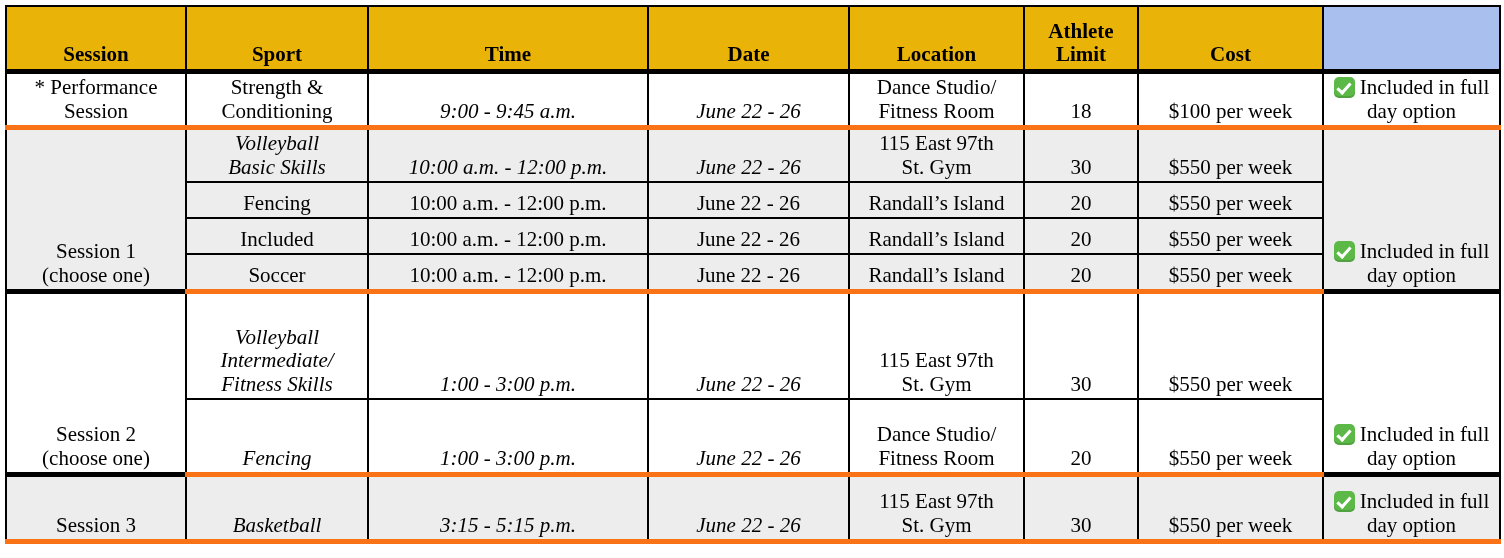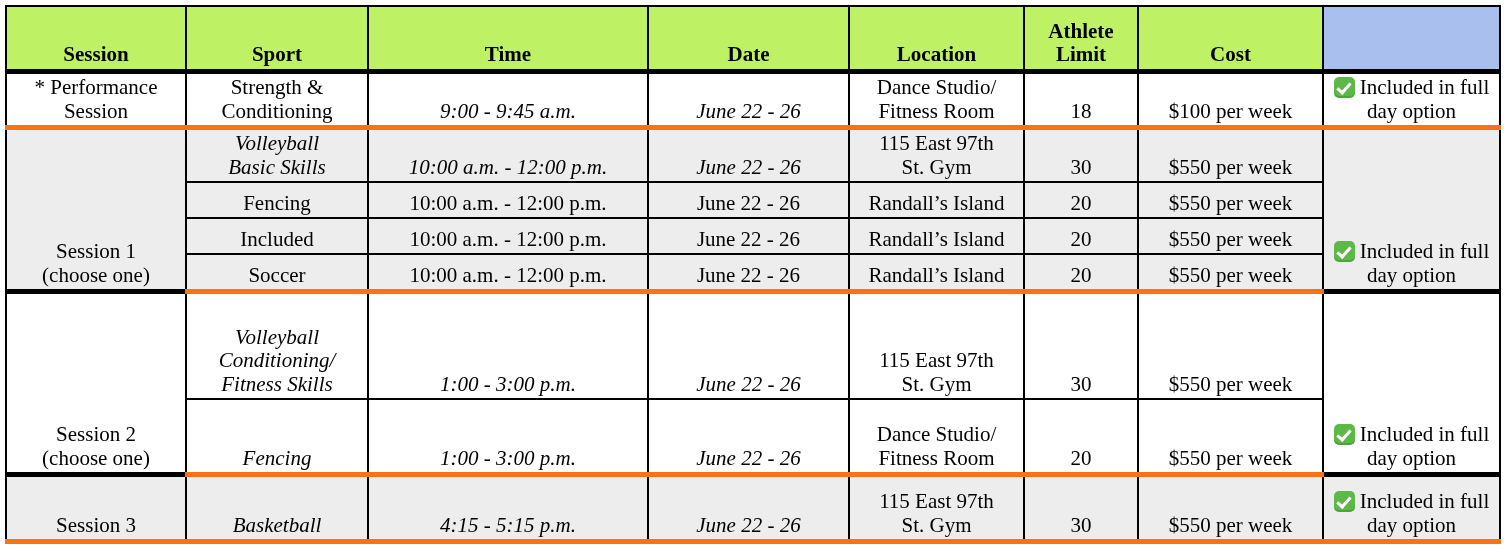--- a/index.html
+++ b/index.html
@@ -46,21 +46,21 @@
   col.c-sport    { width: 182px; }
   col.c-time     { width: 280px; }
   col.c-date     { width: 201px; }
   col.c-location { width: 175px; }
   col.c-limit    { width: 114px; }
   col.c-cost     { width: 185px; }
   col.c-incl     { width: 177px; }
 
   
   thead th {
-    background: #bef264;
+    background: #eab308;
     font-weight: bold;
     font-size: 22px;
     vertical-align: bottom;
     height: 58px;
     padding-bottom: 4px;
     border-top: 4px solid #000000;
   }
   thead th.blank-head { background: #a9c0ef; }
 
   
@@ -213,21 +213,21 @@
         <td class="shade mid">$550 per week</td>
       </tr>
 
       <tr class="band-top">
         <td class="white session-label" rowspan="2">
           <span>Session 2</span><br>
           <span>(choose one)</span>
         </td>
         <td class="white bot" style="height:100px">
           <span>Volleyball</span><br>
-          <span>Conditioning/</span><br>
+          <span>Intermediate/</span><br>
           <span>Fitness Skills</span>
         </td>
         <td class="white bot">1:00 - 3:00 p.m.</td>
         <td class="white bot">June 22 - 26</td>
         <td class="white mid">
           <span>115 East 97th</span><br>
           <span>St. Gym</span>
         </td>
         <td class="white mid">30</td>
         <td class="white mid">$550 per week</td>
@@ -245,21 +245,21 @@
         </td>
         <td class="white mid">20</td>
         <td class="white mid">$550 per week</td>
       </tr>
 
       <tr class="band-top band-bottom">
         <td class="shade session-label">
           <span>Session 3</span>
         </td>
         <td class="shade bot" style="height:58px">Basketball</td>
-        <td class="shade bot">4:15 - 5:15 p.m.</td>
+        <td class="shade bot">3:15 - 5:15 p.m.</td>
         <td class="shade bot">June 22 - 26</td>
         <td class="shade mid">
           <span>115 East 97th</span><br>
           <span>St. Gym</span>
         </td>
         <td class="shade mid">30</td>
         <td class="shade mid">$550 per week</td>
         <td class="shade incl-cell">
           <span class="check-emoji"></span><span class="incl-text">Included in full day option</span>
         </td>

